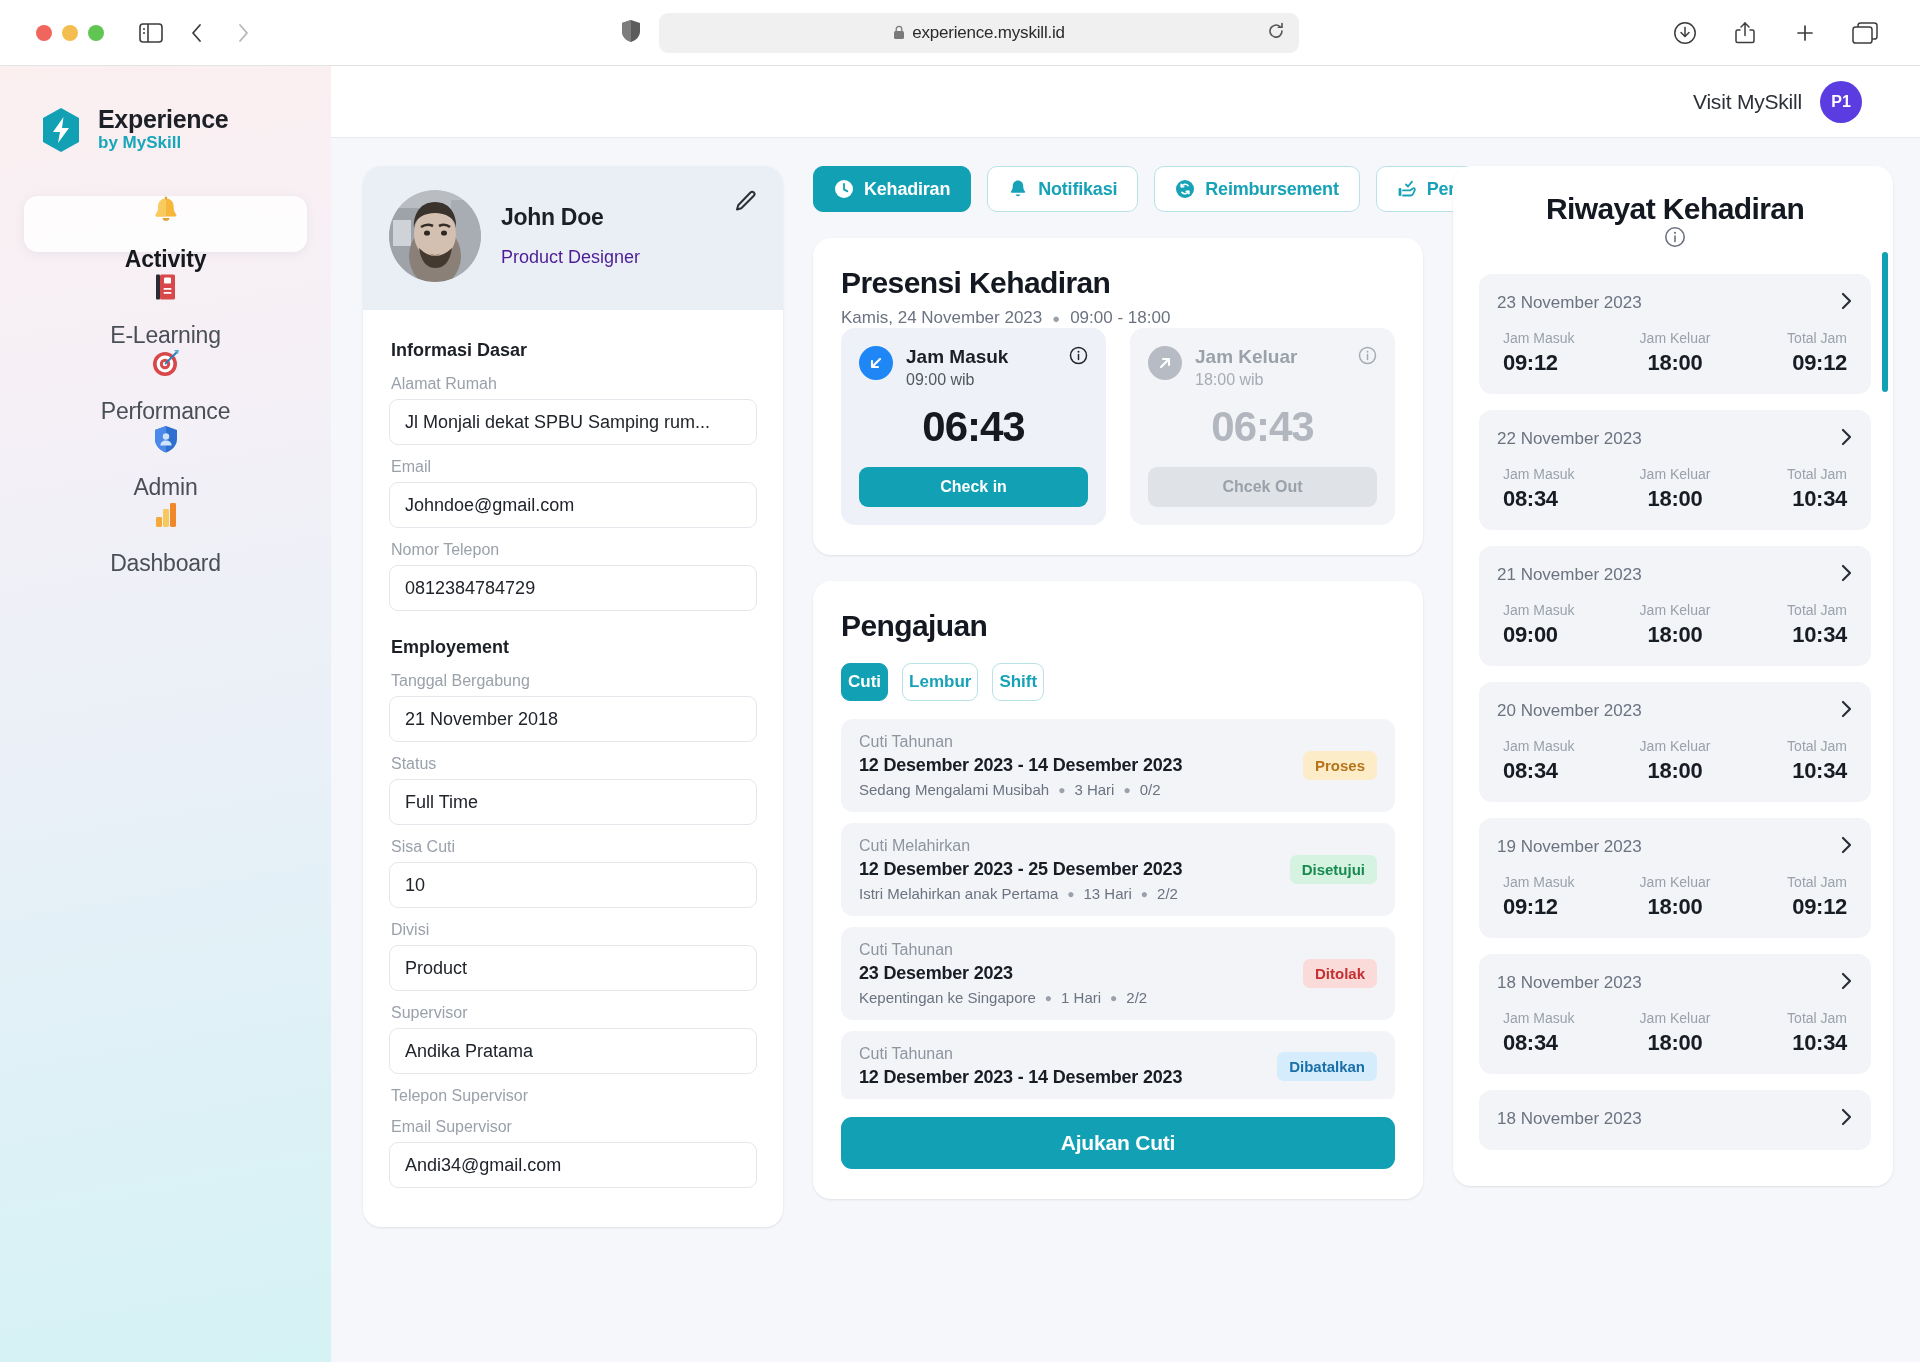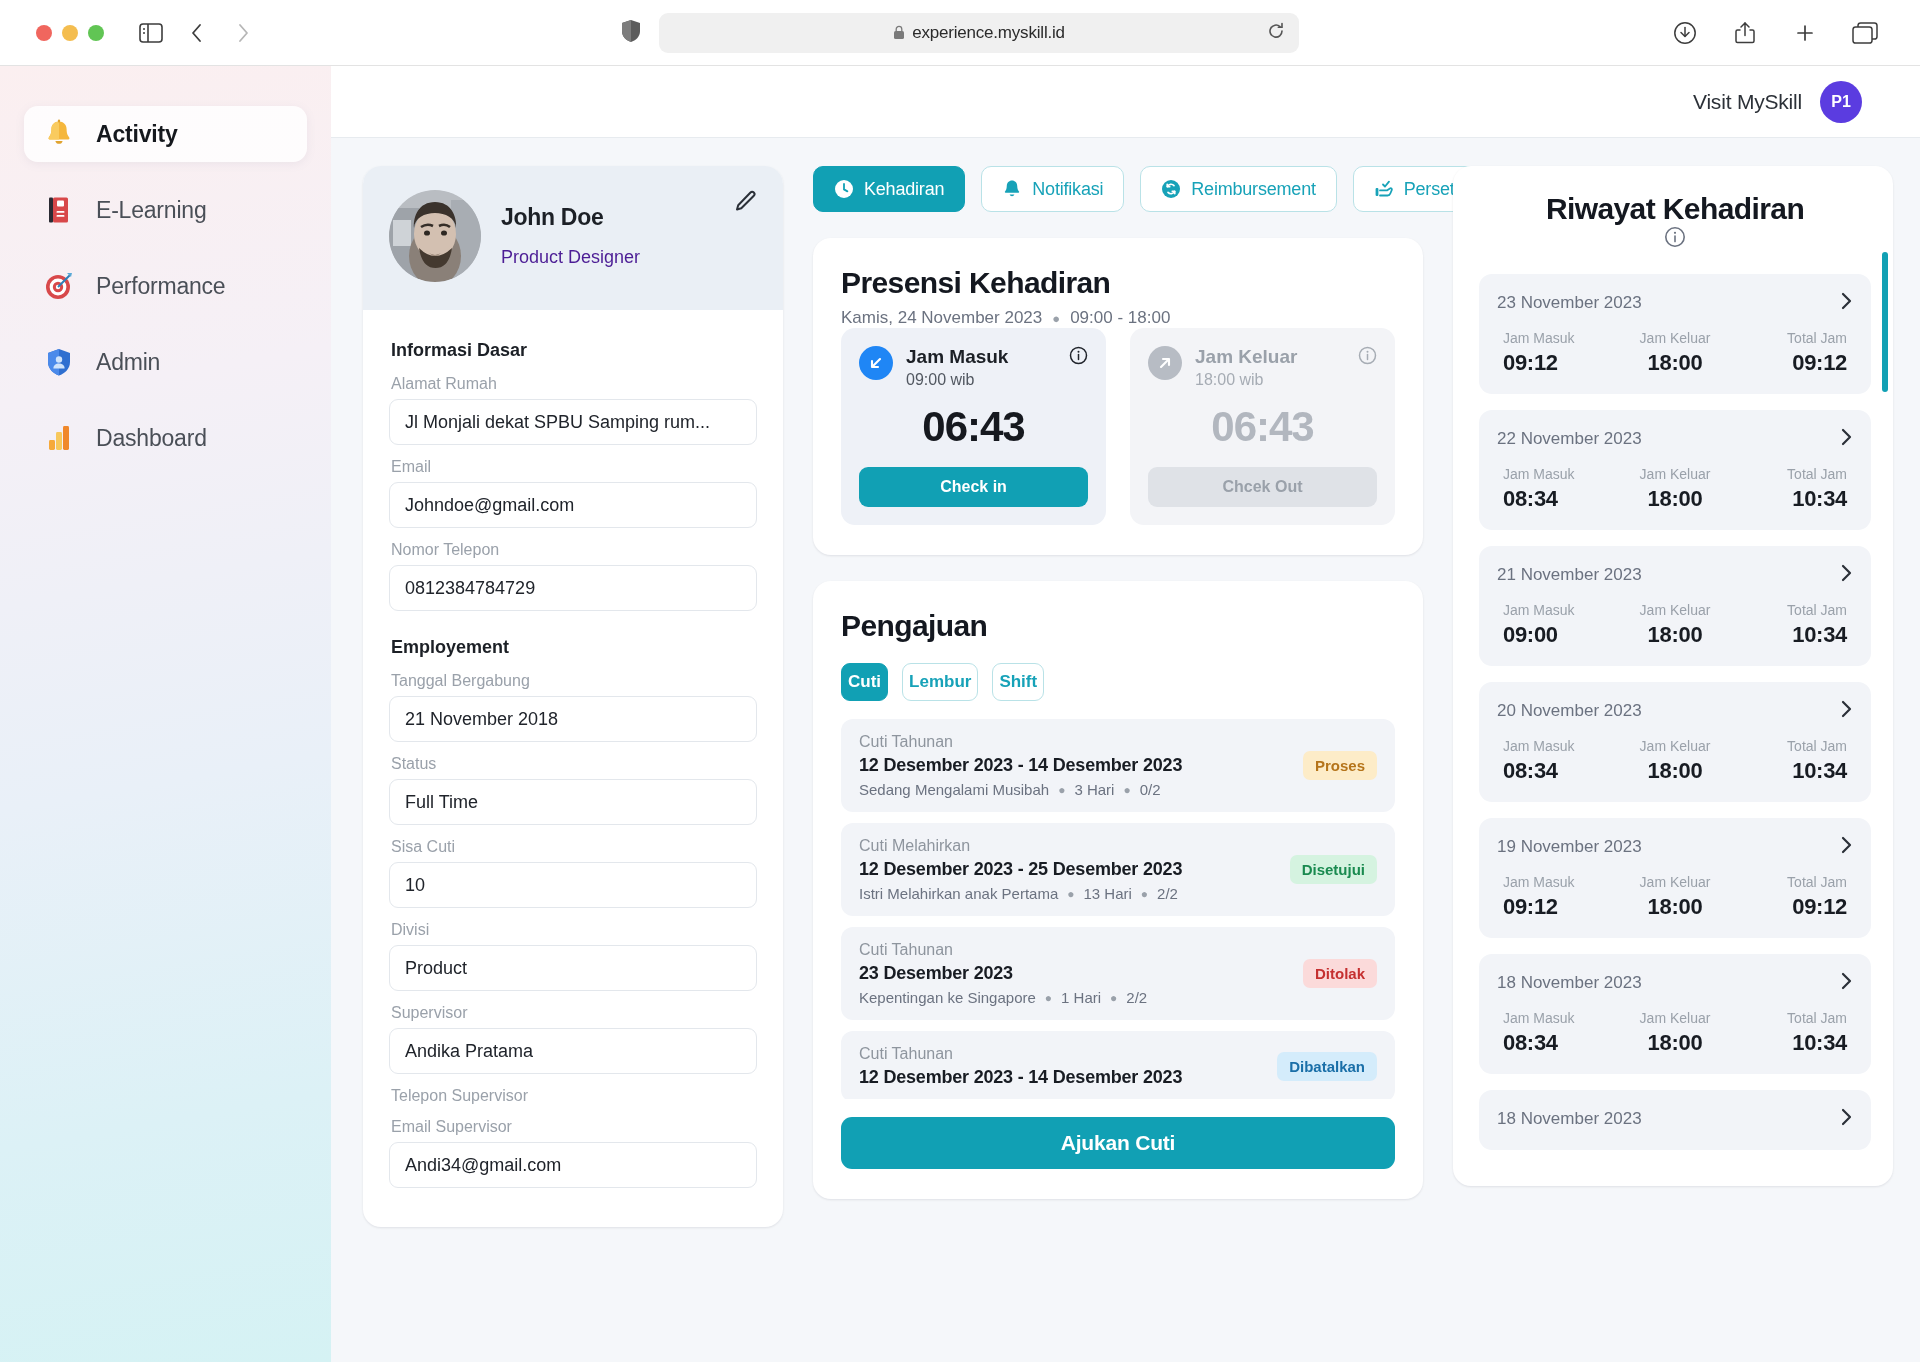--- a/index.html
+++ b/index.html
@@ -58,21 +58,21 @@
     background: linear-gradient(170deg, #fbeff0 0%, #f5f0f6 25%, #e9f0f8 55%, #dcf1f6 80%, #d5f2f4 100%);
     padding: 40px 24px 0 24px;
   }
   .brand { display: flex; align-items: center; gap: 14px; padding-left: 14px; margin-bottom: 42px; }
   .brand-mark { width: 46px; height: 46px; position: relative; flex: 0 0 46px; }
   .brand-text .t1 { font-size: 25px; font-weight: 700; color: #1d2026; line-height: 1.05; letter-spacing: -0.3px; }
   .brand-text .t2 { font-size: 17px; font-weight: 600; color: #17a6ba; line-height: 1.2; margin-top: 1px; }
   .nav-item {
     display: flex; align-items: center; gap: 20px;
     height: 56px; padding: 0 18px; border-radius: 14px;
-    margin-bottom: 20px; cursor: pointer;
+    margin-bottom: 20px; cursor: pointer; flex-direction: column;
   }
   .nav-item .nav-ico { width: 34px; height: 34px; display: flex; align-items: center; justify-content: center; }
   .nav-item .nav-label { font-size: 23px; color: #4a4f57; letter-spacing: -0.2px; }
   .nav-item.active { background: rgba(255,255,255,0.82); box-shadow: 0 2px 10px rgba(120,130,160,0.10); }
   .nav-item.active .nav-label { color: #15181d; font-weight: 700; }
 
   
   .main { flex: 1; display: flex; flex-direction: column; min-width: 0; }
   .topbar {
     height: 72px; border-bottom: 1px solid #e7ebef;
@@ -127,21 +127,21 @@
     font-size: 18px; color: #20242b; background: #fff;
     white-space: nowrap; overflow: hidden;
   }
 
   
   .mid { flex: 0 0 610px; width: 610px; display: flex; flex-direction: column; gap: 26px; }
   .tabs { display: flex; gap: 16px; flex-wrap: nowrap; }
   .tab {
     height: 46px; border-radius: 10px; padding: 0 20px;
     display: flex; align-items: center; gap: 10px;
-    font-size: 18px; font-weight: 400; letter-spacing: -0.2px;
+    font-size: 18px; font-weight: 700; letter-spacing: -0.2px;
     border: 1.5px solid #b9e2e7; color: #17a2b8; background: #fff;
     cursor: pointer; white-space: nowrap;
   }
   .tab.active { background: #11a0b4; border-color: #11a0b4; color: #fff; }
   .tab .tab-ico { display: flex; align-items: center; }
 
   .card {
     background: #fff; border-radius: 18px;
     box-shadow: 0 1px 3px rgba(16,24,40,0.06), 0 1px 2px rgba(16,24,40,0.04);
     padding: 28px 28px 30px 28px;
@@ -312,20 +312,32 @@
           <rect x="6" y="1" width="19" height="16" rx="2.6"></rect>
           <rect x="1" y="5" width="19" height="16" rx="2.6" fill="#fff"></rect>
         </svg>
     </span>
   </div>
 </div>
 
 <div class="app">
 
   <aside class="sidebar">
+    <div class="brand">
+      <div class="brand-mark">
+        <svg width="46" height="46" viewBox="0 0 46 46">
+          <path d="M23 1 L41 11 V35 L23 45 L5 35 V11 Z" fill="#12a0b4"></path>
+          <path d="M25.5 10 L15 25 H22 L20 36 L31 21 H24 Z" fill="#ffffff"></path>
+        </svg>
+      </div>
+      <div class="brand-text">
+        <div class="t1">Experience</div>
+        <div class="t2">by MySkill</div>
+      </div>
+    </div>
 
     <div class="nav-item active">
       <span class="nav-ico">
         <svg width="28" height="30" viewBox="0 0 28 30">
             <path d="M14 2.5 c-4.4 0-7.6 3.3-7.6 7.6 0 5.4-1.7 7.1-2.6 8.3-.6.8-.1 2 .9 2 h18.6 c1 0 1.5-1.2.9-2-.9-1.2-2.6-2.9-2.6-8.3 0-4.3-3.2-7.6-7.6-7.6z" fill="#f5b73c"></path>
             <path d="M14 2.5 c-4.4 0-7.6 3.3-7.6 7.6 0 5.4-1.7 7.1-2.6 8.3-.6.8-.1 2 .9 2 H14 z" fill="#f9cb5f"></path>
             <path d="M10.4 22 a3.7 3.7 0 0 0 7.2 0z" fill="#e0a32f"></path>
             <rect x="12.9" y="0.5" width="2.2" height="3" rx="1.1" fill="#e0a32f"></rect>
           </svg>
       </span>

